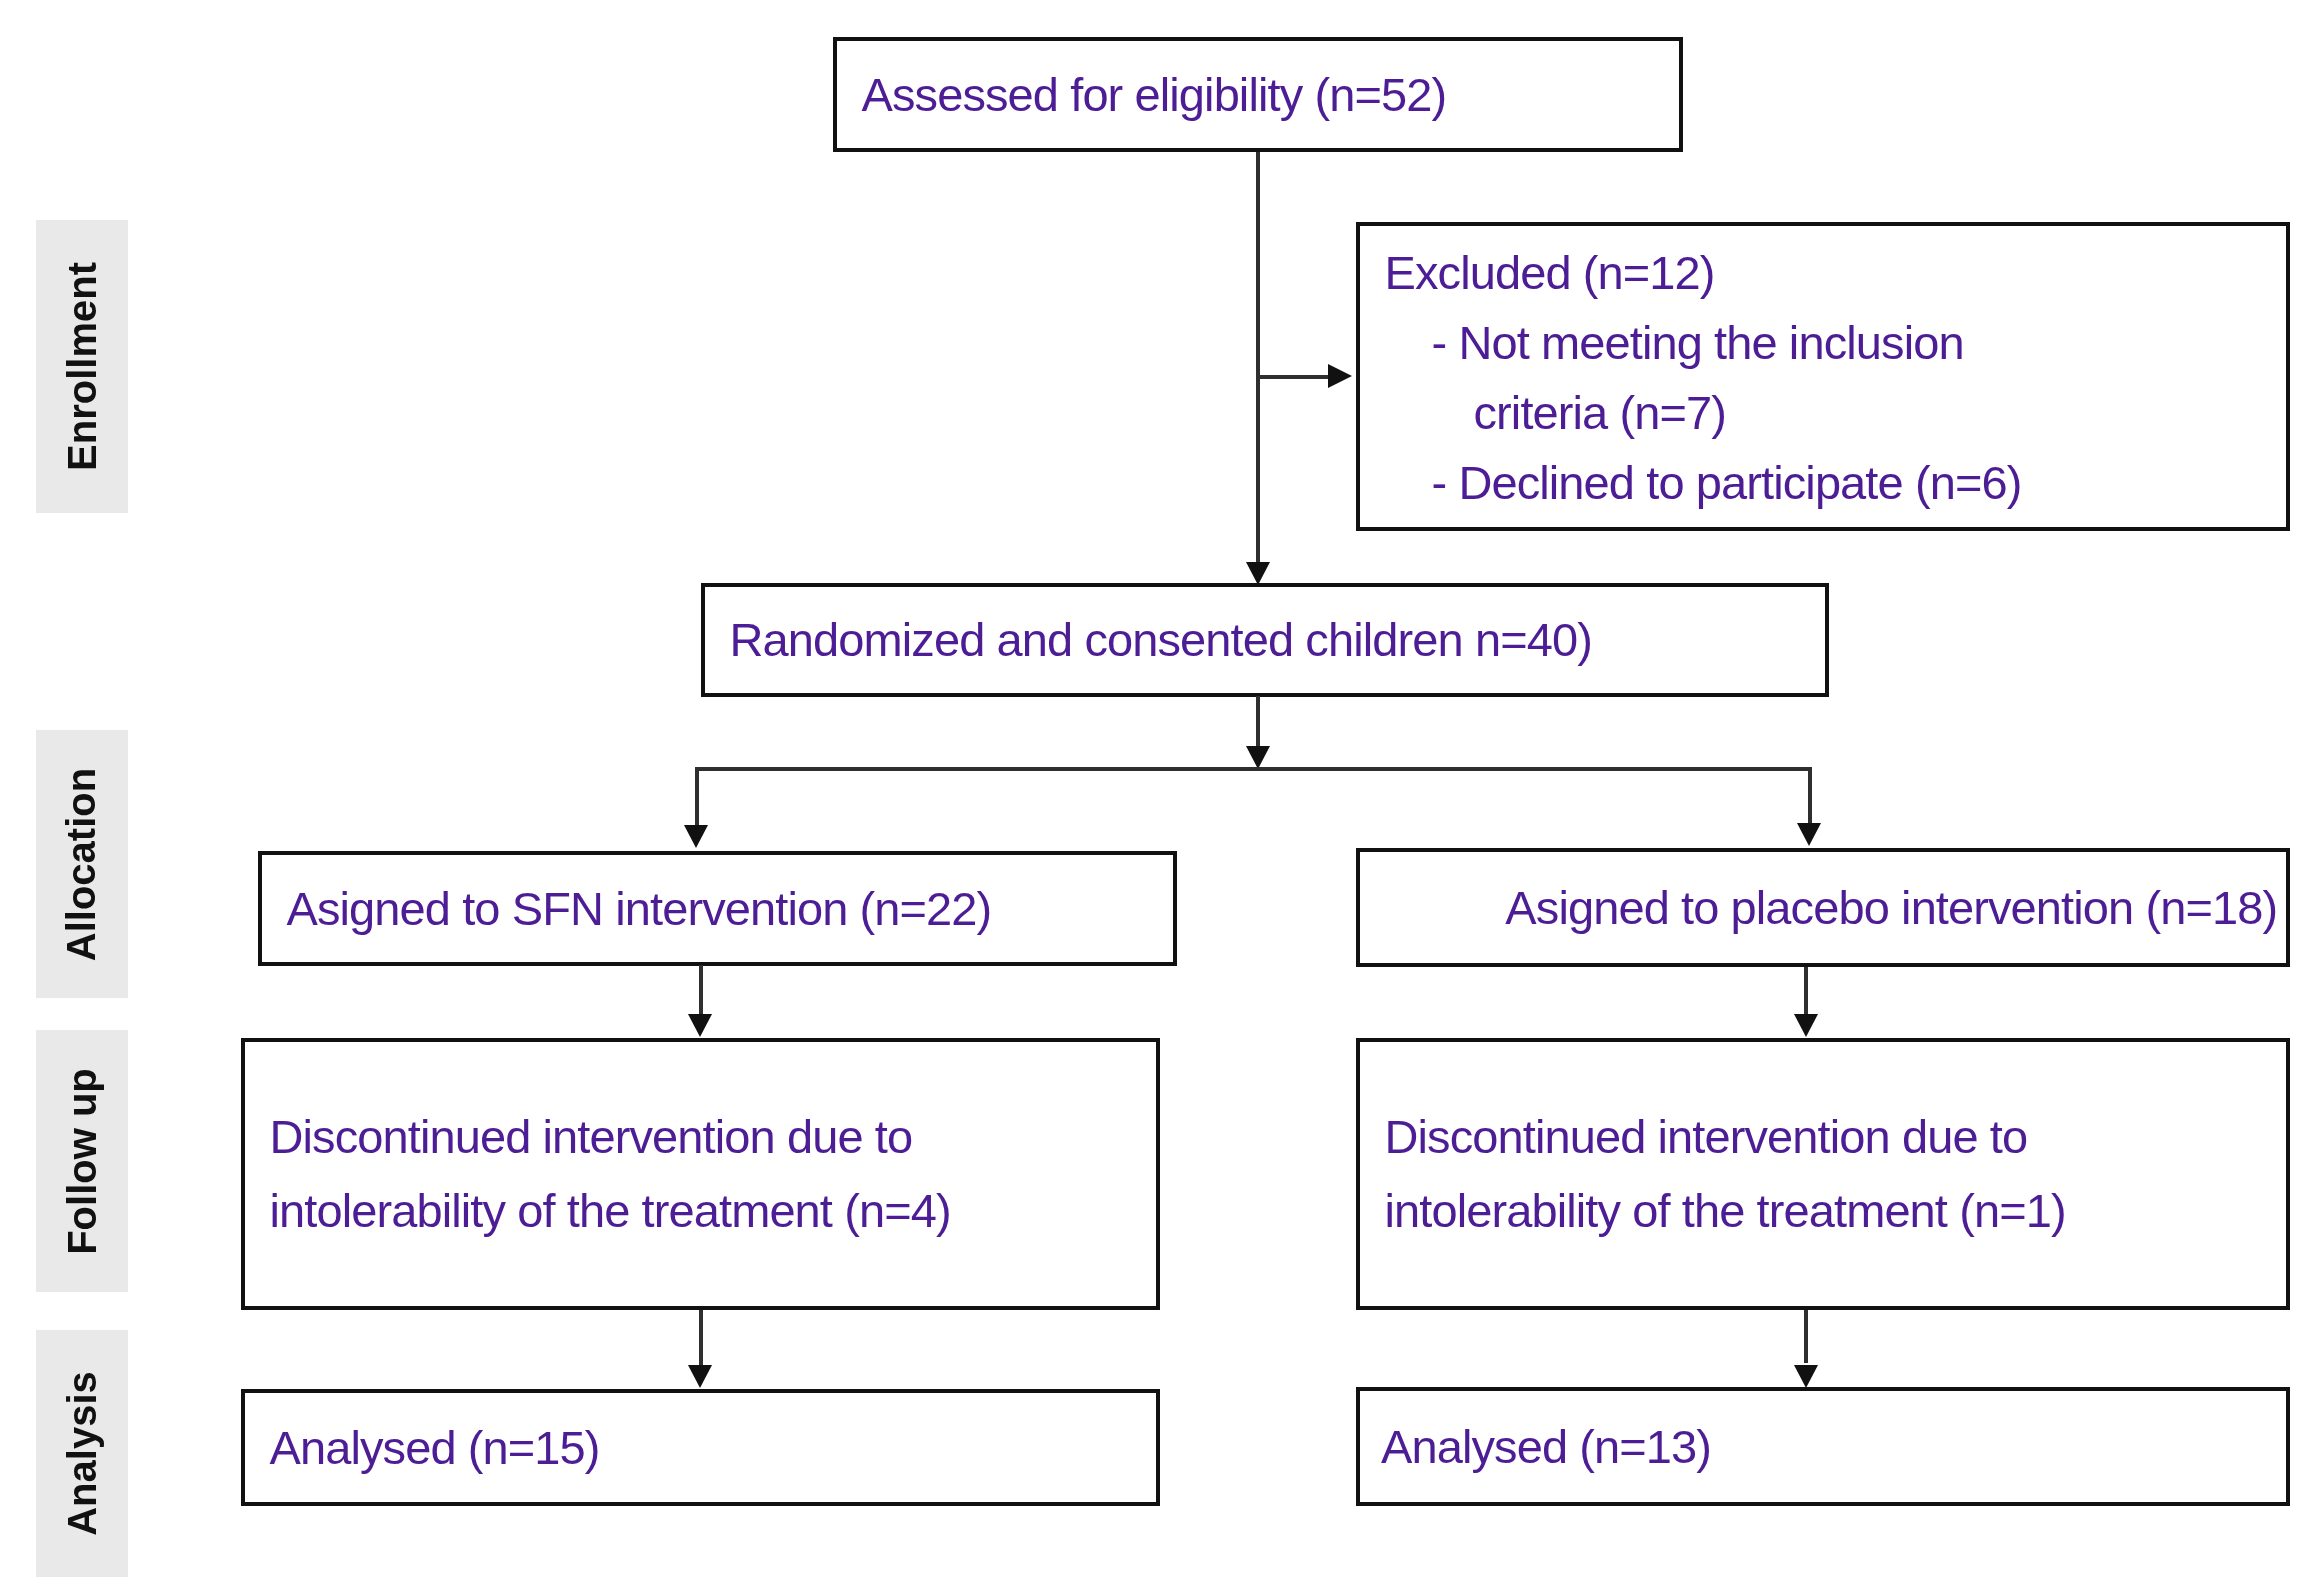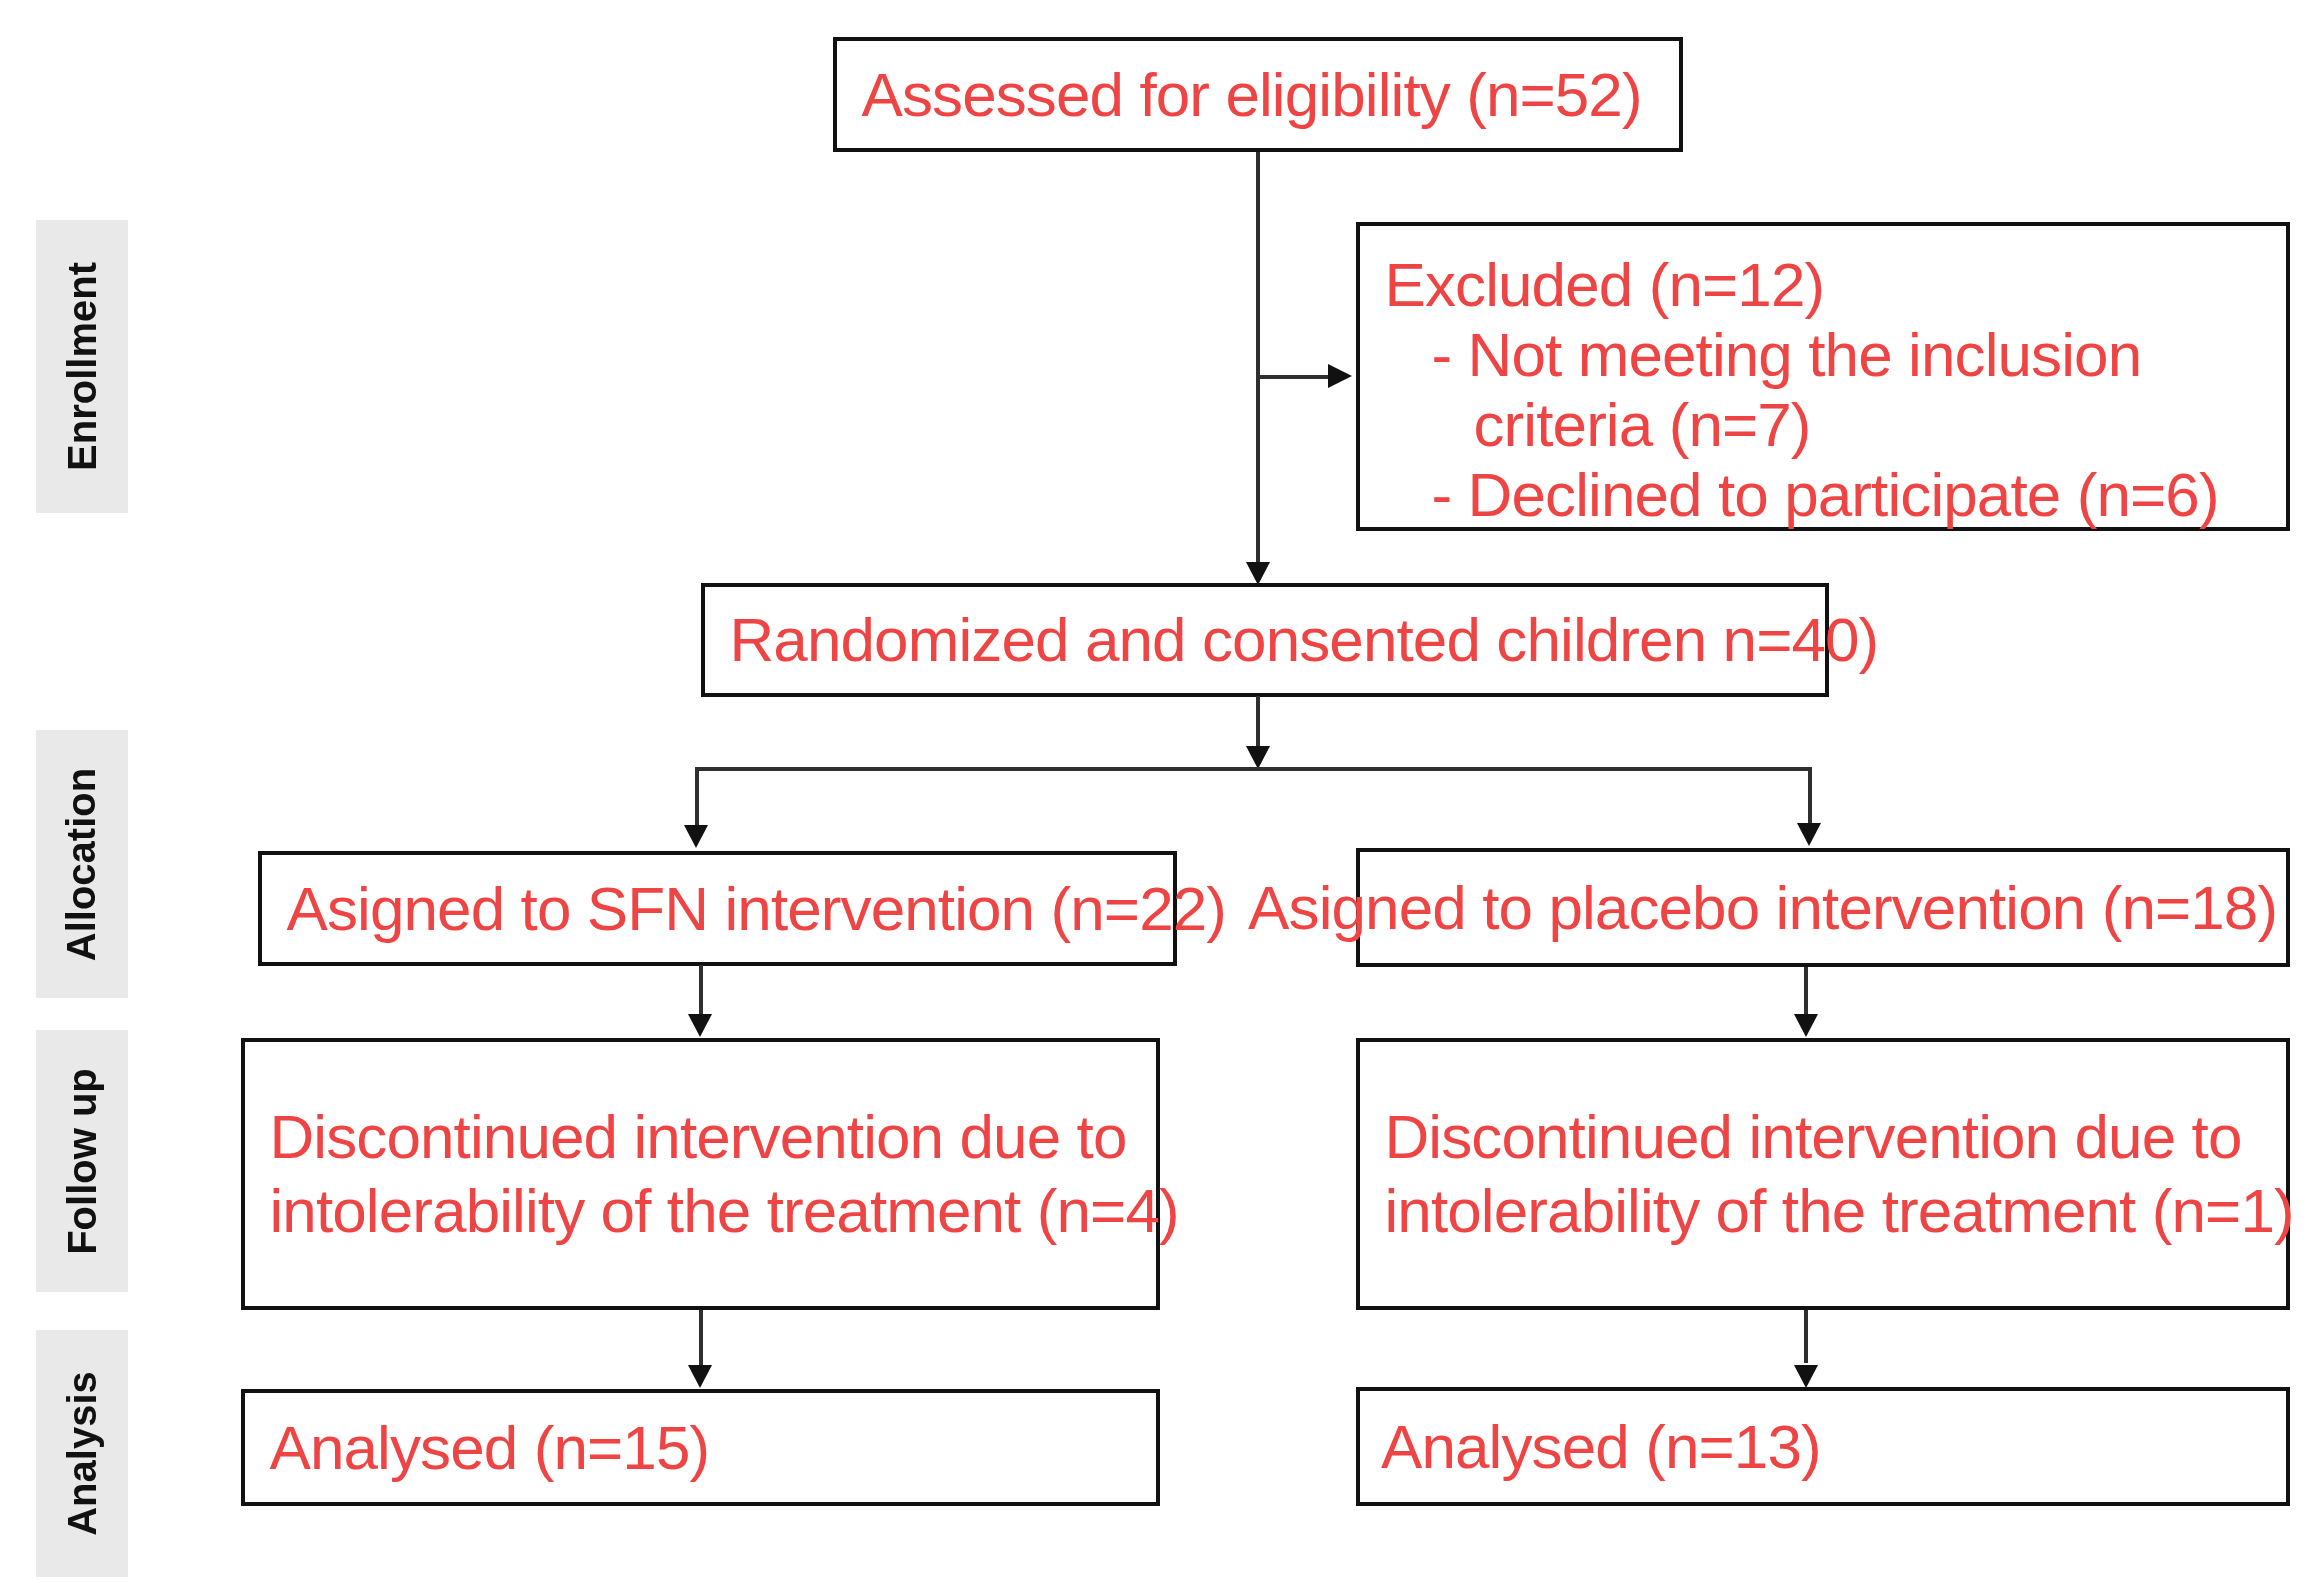--- a/index.html
+++ b/index.html
@@ -43,27 +43,27 @@
     position: absolute;
     background: #ffffff;
     border: 4.4px solid #111111;
     box-sizing: border-box;
     display: flex;
     flex-direction: column;
     padding-left: 24.5px;
     padding-right: 8.8px;
   }
   .box-center { justify-content: center; }
-  .box-top    { justify-content: flex-start; padding-top: 24px; }
+  .box-top    { justify-content: flex-start; padding-top: 12px; }
   .bline {
-    font-size: 62px;
+    font-size: 47px;
     letter-spacing: -0.9px;
     line-height: 70px;
     white-space: nowrap;
-    color: #ef4444;
+    color: #4c1d95;
   }
   .ind1 { padding-left: 47px; }
   .ind2 { padding-left: 89px; }
 
   #b-assessed         { left: 833px;  top: 37px;   width: 850px;  height: 115px; }
   #b-excluded         { left: 1356px; top: 222px;  width: 934px; height: 309px; }
   #b-randomized       { left: 701px;  top: 583px;  width: 1128px; height: 114px; }
   #b-sfn-alloc        { left: 258px;  top: 851px;  width: 919px; height: 115px; }
   #b-placebo-alloc    { left: 1356px; top: 848px;  width: 934px; height: 119px; align-items: flex-end; }
   #b-sfn-follow       { left: 241px;  top: 1038px; width: 919px; height: 272px; }

